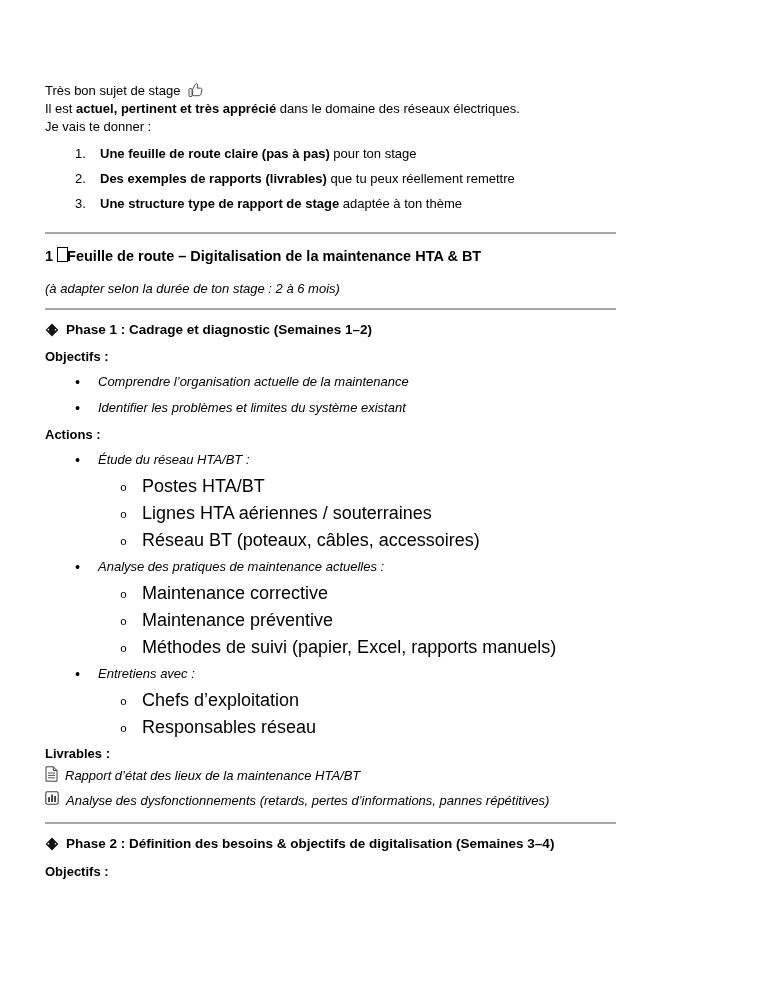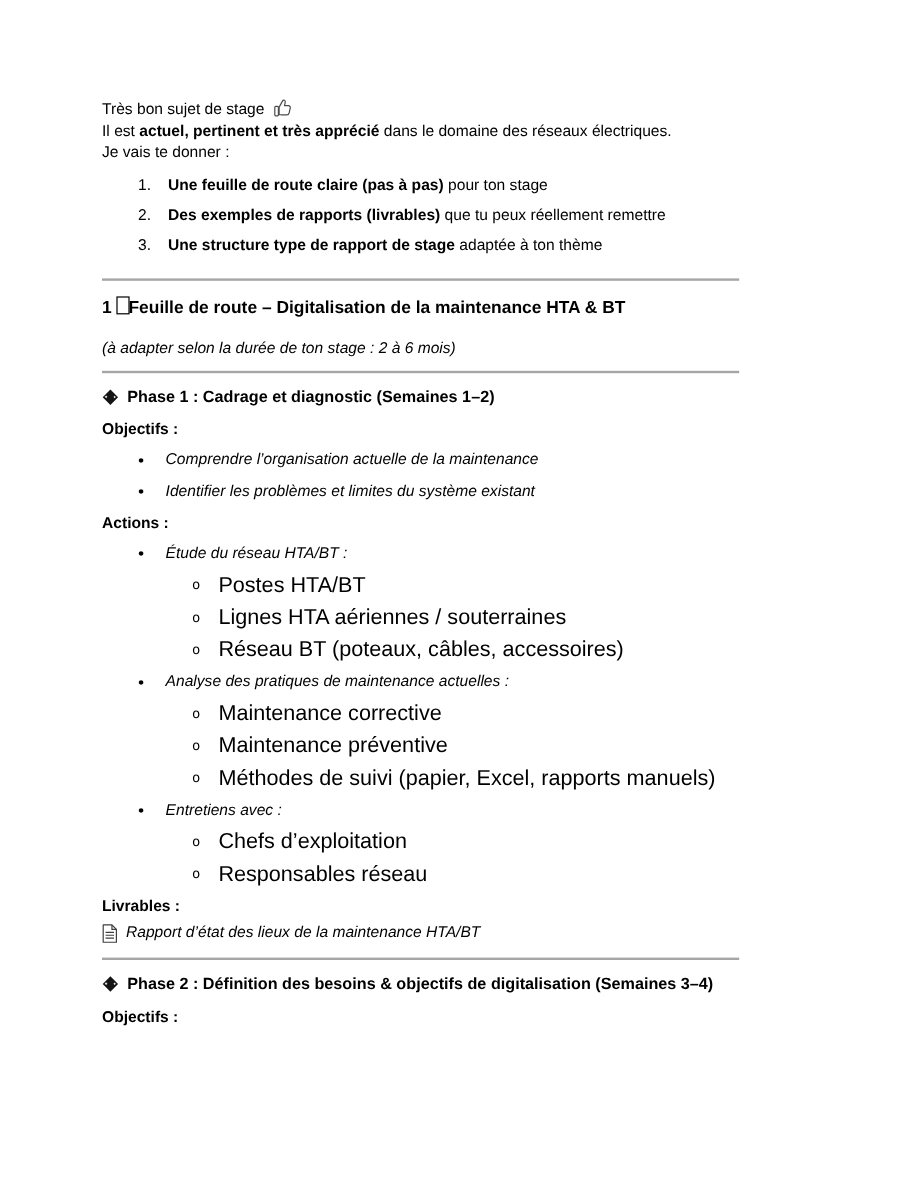--- a/index.html
+++ b/index.html
@@ -1,21 +1,21 @@
 <!DOCTYPE html>
 <html><head>
 <meta charset="utf-8">
 <style>
   html,body{margin:0;padding:0;}
   body{
     width:768px;height:994px;background:#ffffff;color:#000000;
     font-family:"Liberation Sans","DejaVu Sans",sans-serif;
     -webkit-font-smoothing:antialiased;overflow:hidden;
   }
-  .page{box-sizing:border-box;width:688px;height:994px;padding:82px 72px 0 85px;}
+  .page{box-sizing:border-box;width:688px;height:994px;padding:82px 72px 0 45px;}
   .line{margin:0;font-size:13px;line-height:18px;}
   .it{font-style:italic;}
   b,.b{font-weight:bold;}
   
   .olist{margin-top:9px;}
   .li{display:flex;align-items:flex-start;font-size:13px;line-height:18px;margin-bottom:7px;padding-left:30px;}
   .li .num{width:25px;flex:none;}
   
   .b1{display:flex;align-items:flex-start;font-size:13px;line-height:18px;margin-bottom:7px;padding-left:30px;font-style:italic;}
   .b1 .mk{width:23px;flex:none;}
@@ -32,21 +32,21 @@
   .sec{margin:13px 0 0 0;font-size:14.5px;line-height:19px;font-weight:bold;}
   .subtitle{margin-top:14px;}
   .phase{margin:11px 0 0 0;font-size:13.5px;line-height:18px;font-weight:bold;display:flex;align-items:center;}
   .phase .ic{margin-right:7px;flex:none;display:inline-flex;}
   .label{margin:8px 0 0 0;font-size:13px;line-height:18px;font-weight:bold;}
   .gap-s{margin-top:7px;}
   .gap-m{margin-top:9px;}
   
   .tofu{display:inline-block;width:9px;height:13px;border:1.4px solid #000;margin:0 -1px 0 4px;vertical-align:-1px;}
   
-  .liv{display:flex;align-items:flex-end;margin-top:6px;font-size:13px;line-height:19px;}
+  .liv{display:flex;align-items:flex-start;margin-top:6px;font-size:13px;line-height:19px;}
   .liv .ic{margin-right:7px;flex:none;display:inline-flex;}
   .icsvg{display:block;}
 </style>
 </head>
 <body>
 
 <div class="page">
 
   <p class="line"><span>Très bon sujet de stage</span>
     <span class="ic" style="display:inline-block;vertical-align:-3px;margin-left:4px;">
@@ -162,20 +162,31 @@
       <svg class="icsvg" width="13" height="16" viewBox="0 0 13 16">
         <path d="M1 0.8 H8.3 L12 4.5 V15.2 H1 Z" fill="#ffffff" stroke="#3f3f3f" stroke-width="1" stroke-linejoin="round"></path>
         <path d="M8.3 0.8 V4.5 H12" fill="none" stroke="#3f3f3f" stroke-width="1"></path>
         <line x1="3" y1="7" x2="10" y2="7" stroke="#3f3f3f" stroke-width="0.9"></line>
         <line x1="3" y1="9.4" x2="10" y2="9.4" stroke="#3f3f3f" stroke-width="0.9"></line>
         <line x1="3" y1="11.8" x2="10" y2="11.8" stroke="#3f3f3f" stroke-width="0.9"></line>
       </svg>
     </span>
     <span class="it">Rapport d’état des lieux de la maintenance HTA/BT</span>
   </div>
+  <div class="liv">
+    <span class="ic">
+      <svg class="icsvg" width="14" height="14" viewBox="0 0 14 14">
+        <rect x="0.8" y="0.8" width="12.4" height="12.4" rx="1.6" fill="#ffffff" stroke="#3f3f3f" stroke-width="1.1"></rect>
+        <rect x="3.1" y="6.2" width="1.9" height="4.8" fill="#3f3f3f"></rect>
+        <rect x="6.1" y="3.6" width="1.9" height="7.4" fill="#3f3f3f"></rect>
+        <rect x="9.1" y="5" width="1.9" height="6" fill="#3f3f3f"></rect>
+      </svg>
+    </span>
+    <span class="it">Analyse des dysfonctionnements (retards, pertes d’informations, pannes répétitives)</span>
+  </div>
 
   <hr class="rule r3">
 
   <h3 class="phase">
     <span class="ic">
       <svg class="icsvg" width="14" height="14" viewBox="0 0 14 14">
         <polygon points="7,0.6 13.4,7 7,13.4 0.6,7" fill="#141414"></polygon>
         <rect x="2.6" y="5.9" width="1.6" height="1.6" fill="#ffffff" transform="rotate(45 3.4 6.7)" opacity="0.9"></rect>
         <rect x="9.8" y="6.1" width="1.4" height="1.4" fill="#ffffff" transform="rotate(45 10.5 6.8)" opacity="0.9"></rect>
       </svg>

